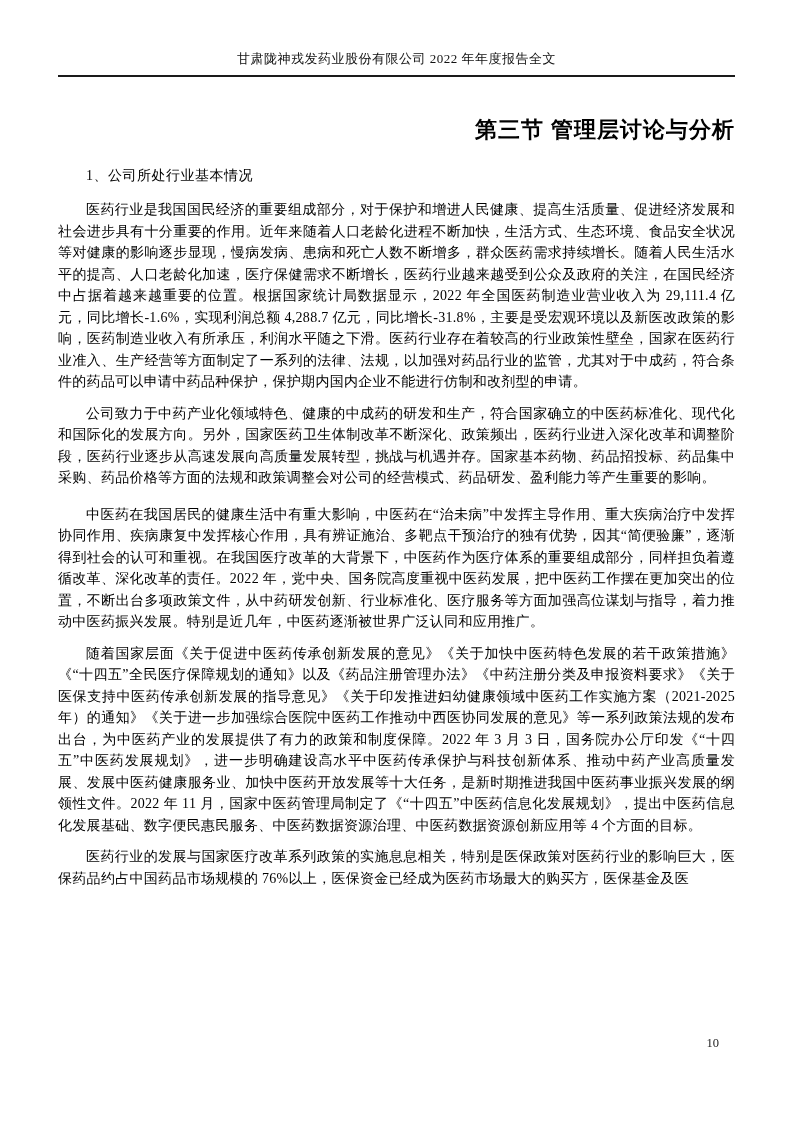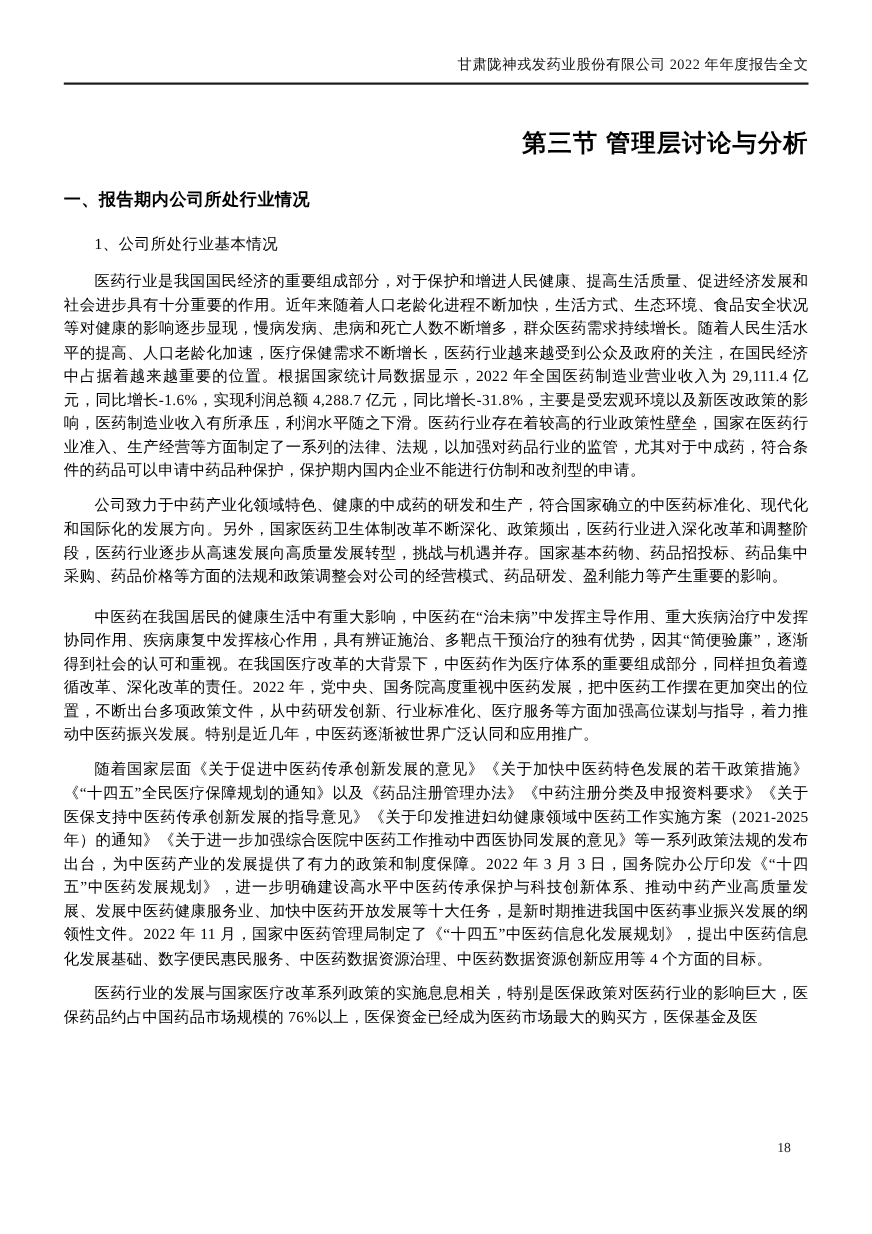--- a/index.html
+++ b/index.html
@@ -18,20 +18,21 @@
   .header {
     padding-top: 50px;
     padding-bottom: 7px;
     border-bottom: 2px solid #1a1a1a;
     text-align: right;
   }
   .header-title {
     font-size: 13px;
     letter-spacing: 0.5px;
     color: #111;
+    text-align: center;
   }
   .chapter-title {
     margin: 38px 0 0 0;
     text-align: right;
     font-size: 22px;
     line-height: 29px;
     font-weight: bold;
     font-family: "Liberation Sans", "DejaVu Sans", sans-serif;
     letter-spacing: 1px;
   }
@@ -72,32 +73,31 @@
 <body>
 
 <div class="page">
 
   <div class="header">
     <div class="header-title">甘肃陇神戎发药业股份有限公司 2022 年年度报告全文</div>
   </div>
 
   <h1 class="chapter-title">第三节  管理层讨论与分析</h1>
 
-  <h2 class="section-heading">一、报告期内公司所处行业情况</h2>
 
   <h3 class="sub-heading">1、公司所处行业基本情况</h3>
 
   <p class="body-para first">医药行业是我国国民经济的重要组成部分，对于保护和增进人民健康、提高生活质量、促进经济发展和社会进步具有十分重要的作用。近年来随着人口老龄化进程不断加快，生活方式、生态环境、食品安全状况等对健康的影响逐步显现，慢病发病、患病和死亡人数不断增多，群众医药需求持续增长。随着人民生活水平的提高、人口老龄化加速，医疗保健需求不断增长，医药行业越来越受到公众及政府的关注，在国民经济中占据着越来越重要的位置。根据国家统计局数据显示，2022 年全国医药制造业营业收入为 29,111.4 亿元，同比增长-1.6%，实现利润总额 4,288.7 亿元，同比增长-31.8%，主要是受宏观环境以及新医改政策的影响，医药制造业收入有所承压，利润水平随之下滑。医药行业存在着较高的行业政策性壁垒，国家在医药行业准入、生产经营等方面制定了一系列的法律、法规，以加强对药品行业的监管，尤其对于中成药，符合条件的药品可以申请中药品种保护，保护期内国内企业不能进行仿制和改剂型的申请。</p>
 
   <p class="body-para">公司致力于中药产业化领域特色、健康的中成药的研发和生产，符合国家确立的中医药标准化、现代化和国际化的发展方向。另外，国家医药卫生体制改革不断深化、政策频出，医药行业进入深化改革和调整阶段，医药行业逐步从高速发展向高质量发展转型，挑战与机遇并存。国家基本药物、药品招投标、药品集中采购、药品价格等方面的法规和政策调整会对公司的经营模式、药品研发、盈利能力等产生重要的影响。</p>
 
 
   <p class="body-para first">中医药在我国居民的健康生活中有重大影响，中医药在“治未病”中发挥主导作用、重大疾病治疗中发挥协同作用、疾病康复中发挥核心作用，具有辨证施治、多靶点干预治疗的独有优势，因其“简便验廉”，逐渐得到社会的认可和重视。在我国医疗改革的大背景下，中医药作为医疗体系的重要组成部分，同样担负着遵循改革、深化改革的责任。2022 年，党中央、国务院高度重视中医药发展，把中医药工作摆在更加突出的位置，不断出台多项政策文件，从中药研发创新、行业标准化、医疗服务等方面加强高位谋划与指导，着力推动中医药振兴发展。特别是近几年，中医药逐渐被世界广泛认同和应用推广。</p>
 
   <p class="body-para">随着国家层面《关于促进中医药传承创新发展的意见》《关于加快中医药特色发展的若干政策措施》《“十四五”全民医疗保障规划的通知》以及《药品注册管理办法》《中药注册分类及申报资料要求》《关于医保支持中医药传承创新发展的指导意见》《关于印发推进妇幼健康领域中医药工作实施方案（2021-2025 年）的通知》《关于进一步加强综合医院中医药工作推动中西医协同发展的意见》等一系列政策法规的发布出台，为中医药产业的发展提供了有力的政策和制度保障。2022 年 3 月 3 日，国务院办公厅印发《“十四五”中医药发展规划》，进一步明确建设高水平中医药传承保护与科技创新体系、推动中药产业高质量发展、发展中医药健康服务业、加快中医药开放发展等十大任务，是新时期推进我国中医药事业振兴发展的纲领性文件。2022 年 11 月，国家中医药管理局制定了《“十四五”中医药信息化发展规划》，提出中医药信息化发展基础、数字便民惠民服务、中医药数据资源治理、中医药数据资源创新应用等 4 个方面的目标。</p>
 
   <p class="body-para">医药行业的发展与国家医疗改革系列政策的实施息息相关，特别是医保政策对医药行业的影响巨大，医保药品约占中国药品市场规模的 76%以上，医保资金已经成为医药市场最大的购买方，医保基金及医</p>
 
   <div class="page-footer">
-    <span>18</span>
+    <span>10</span>
   </div>
 
 </div>
 
 </body></html>

